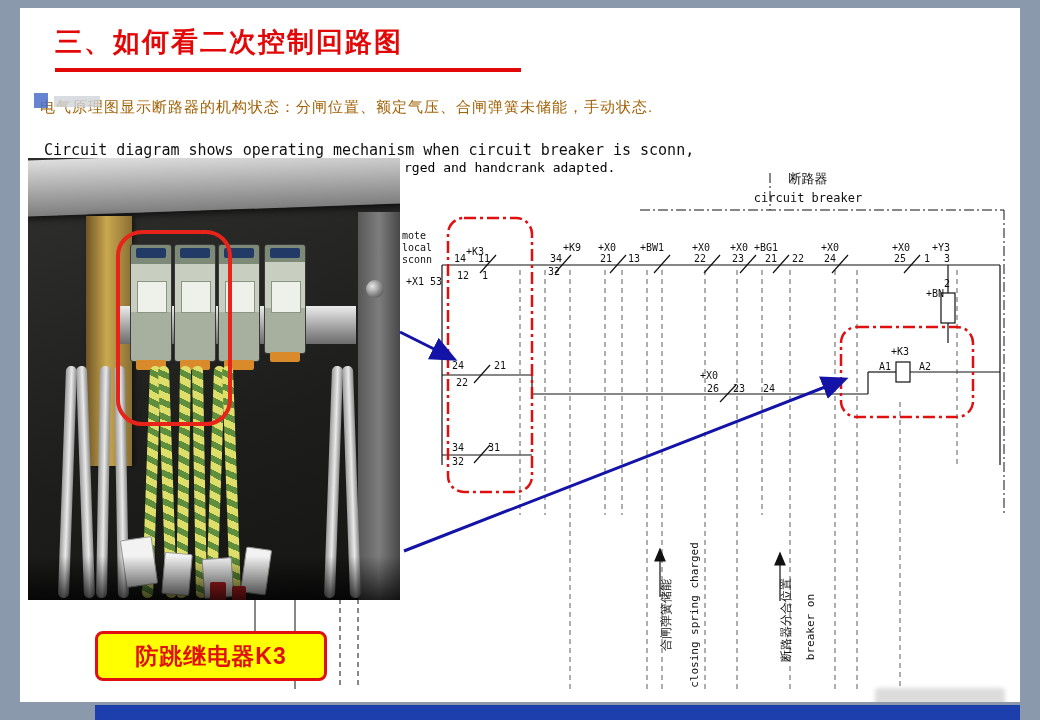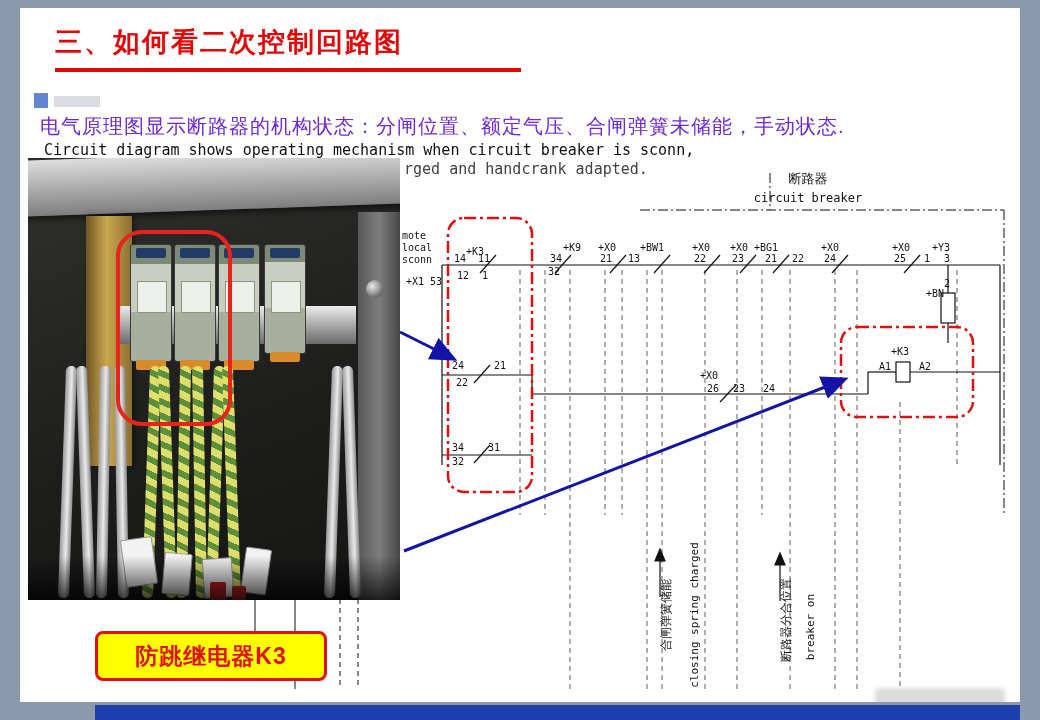--- a/index.html
+++ b/index.html
@@ -8,23 +8,23 @@
   .abs{position:absolute;}
   .mono{font-family:"DejaVu Sans Mono", monospace;}
   
   .frame{background:#8b99ad;z-index:60;}
   .bottom-bar{background:#1d3fae;z-index:61;}
   
   .title{left:55px;top:24px;font-size:27px;font-weight:bold;color:#e30808;letter-spacing:2px;z-index:3;text-align:center;}
   .title-rule{left:55px;top:68px;width:466px;height:4px;background:#e30808;z-index:3;}
   .artifact-blue{left:34px;top:93px;width:14px;height:15px;background:#4a6fc9;opacity:.85;z-index:3;}
   .artifact-gray{left:54px;top:96px;width:46px;height:11px;background:#cfd3d8;opacity:.8;z-index:3;}
-  .line-cn{left:40px;top:113px;font-size:20px;color:#6d28d9;z-index:2;letter-spacing:1px;}
+  .line-cn{left:40px;top:98px;font-size:15px;color:#a16207;z-index:2;letter-spacing:1px;}
   .line-en{left:44px;top:141px;font-size:15px;color:#101010;z-index:2;}
-  .line-en2{left:404px;top:160px;font-size:15px;color:#404040;z-index:2;}
+  .line-en2{left:404px;top:160px;font-size:13px;color:#000000;z-index:2;}
   
   .photo{left:28px;top:158px;width:372px;height:442px;background:linear-gradient(160deg,#30302e,#1d1d1c 60%,#151514);overflow:hidden;z-index:4;}
   .p-top{left:-8px;top:-4px;width:390px;height:56px;background:linear-gradient(#dedede,#7e7e7e);transform:rotate(-2deg);box-shadow:0 3px 6px rgba(0,0,0,.6);}
   .p-brass{left:58px;top:58px;width:46px;height:250px;background:linear-gradient(90deg,#6f5526,#caa84f 45%,#8a6f33);box-shadow:2px 0 5px rgba(0,0,0,.5);}
   .p-rail{left:92px;top:148px;width:236px;height:38px;background:linear-gradient(#ececec,#8f8f8f 70%,#6c6c6c);}
   .p-panel{left:330px;top:54px;width:42px;height:388px;background:linear-gradient(90deg,#585858,#7d7d7d 50%,#474747);}
   .p-screw{left:338px;top:122px;width:18px;height:18px;border-radius:50%;background:radial-gradient(circle at 35% 35%,#e8e8e8,#7a7a7a 60%,#3c3c3c);}
   .relay{top:86px;width:40px;height:116px;border:1px solid #3a3a3a;border-radius:3px;
          background:linear-gradient(180deg,#7e8a78 0 16%,#c8cfc0 16% 58%,#a7b09e 58%);}
   .relay .conn{position:absolute;left:5px;top:3px;width:30px;height:10px;background:#223a66;border-radius:2px;}

